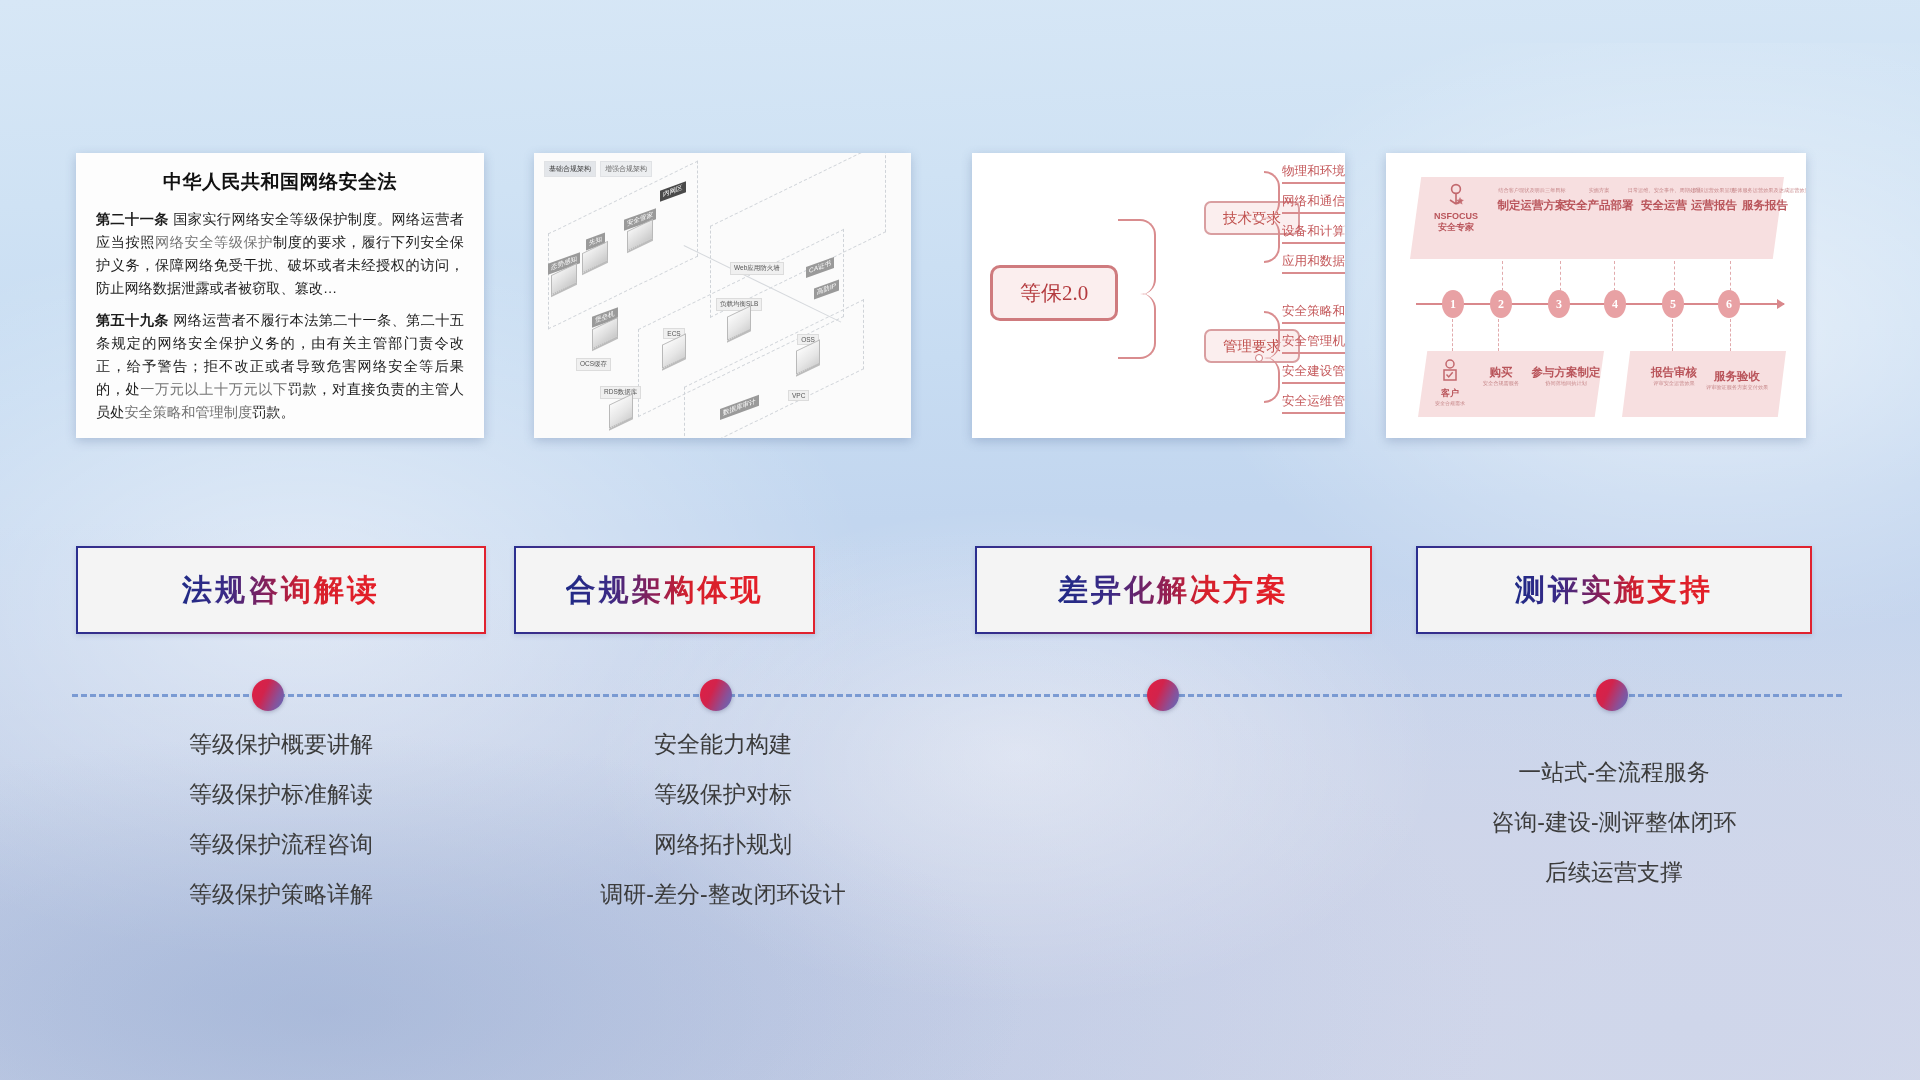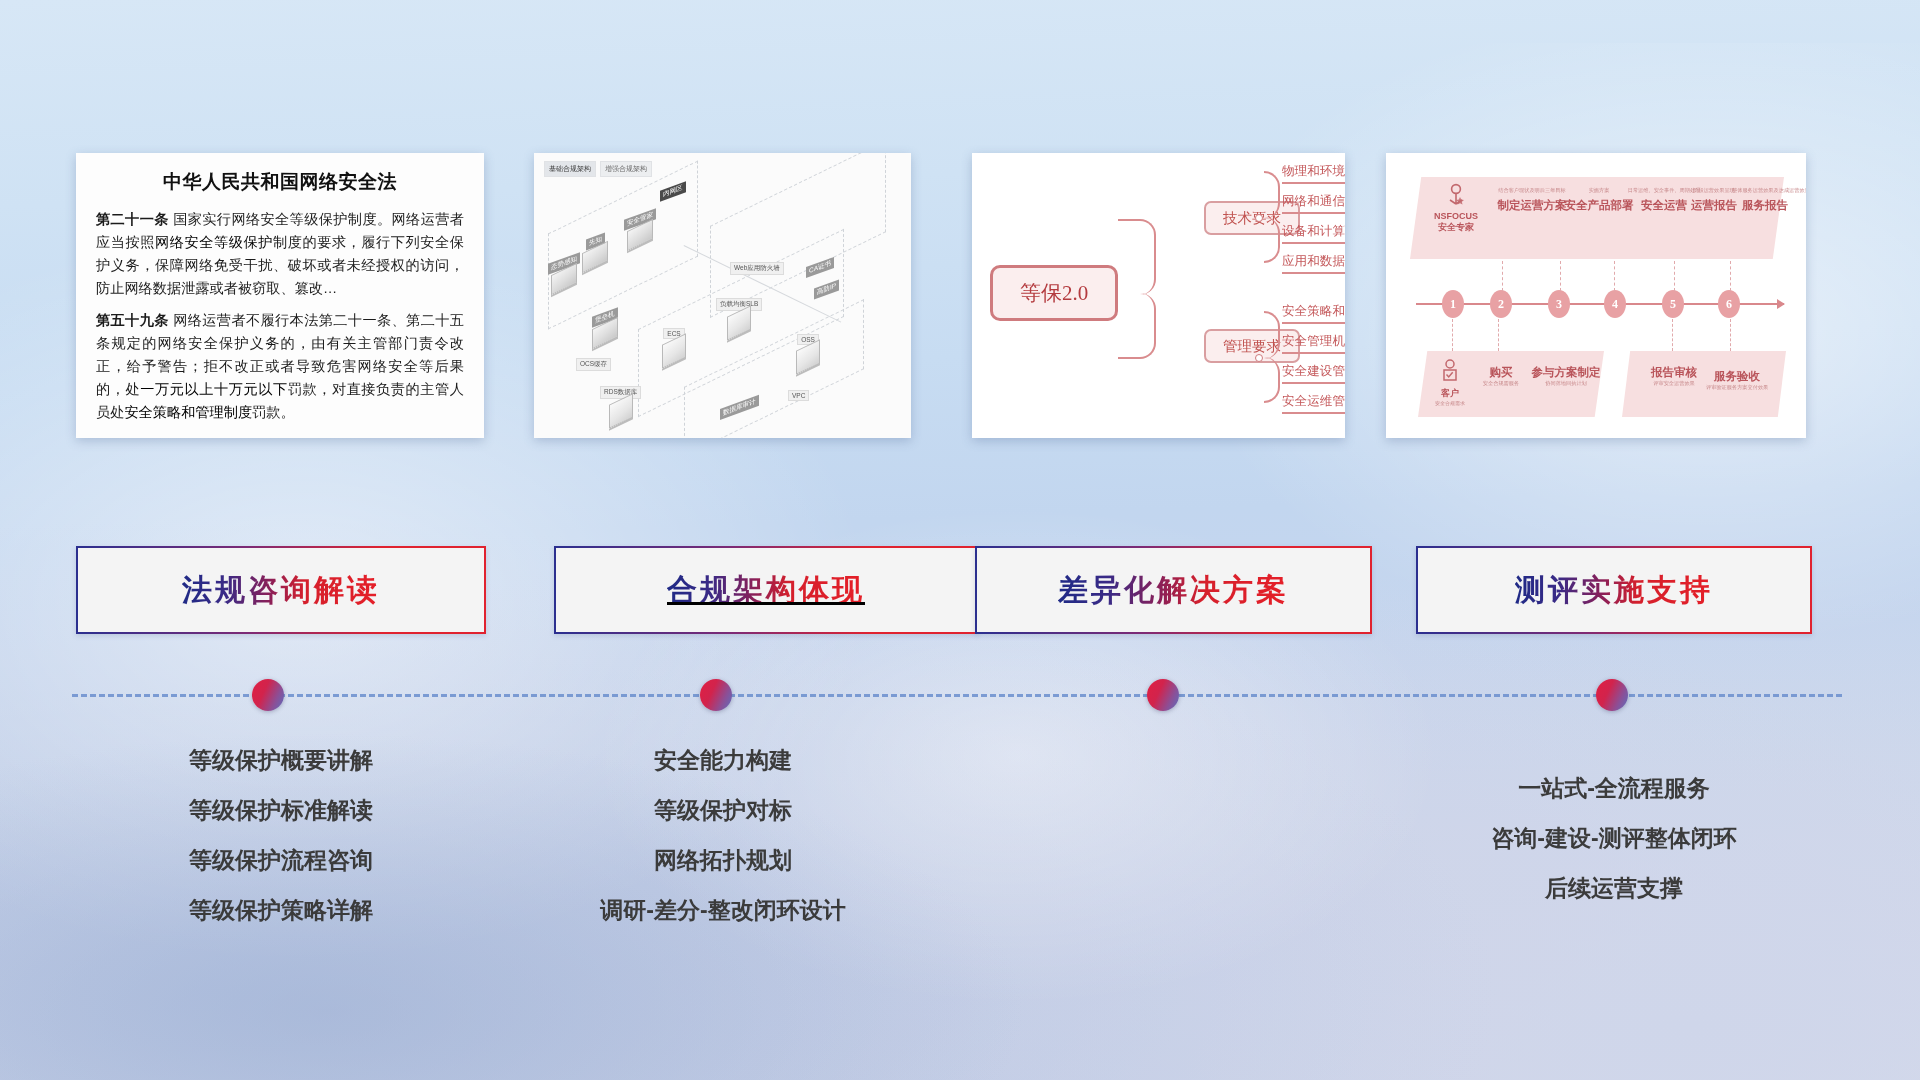--- a/index.html
+++ b/index.html
@@ -57,21 +57,21 @@
   .law { padding: 16px 20px 10px 20px; }
   .law-title {
     text-align: center; font-size: 19px; font-weight: bold; color: #111;
     letter-spacing: .5px; margin-bottom: 13px;
   }
   .law-p {
     font-size: 14.2px; line-height: 1.62; color: #1b1b1b; text-align: justify;
     margin-bottom: 9px;
   }
   .law-p b { font-weight: bold; }
-  .law-p .hl { color: #000000; }
+  .law-p .hl { color: #737373; }
 
   
   .arch { position: relative; width: 100%; height: 100%; background: #fbfbfb; }
   .arch-tabs { position: absolute; left: 10px; top: 8px; display: flex; gap: 4px; }
   .arch-tab {
     font-size: 7px; color: #6a6a6a; background: #eceef0; padding: 2px 4px;
     border: 1px solid #e0e2e5; white-space: nowrap;
   }
   .arch-tab.on { background: #e3e6ea; color: #3a3a3a; }
   .iso-zone {
@@ -181,42 +181,42 @@
     box-shadow: 0 2px 5px rgba(70,95,140,.18);
   }
   .head-box .txt {
     font-size: 30px; font-weight: bold; letter-spacing: 3px;
     background: linear-gradient(90deg, #1f2a86 0%, #3a2a86 22%, #8d1f56 45%, #d5202c 62%, #e51f28 100%);
     -webkit-background-clip: text; background-clip: text;
     -webkit-text-fill-color: transparent; color: transparent;
     font-family: "Liberation Sans", sans-serif;
   }
   .hb-1 { left: 76px;   width: 410px; }
-  .hb-2 { left: 554px;  width: 424px; text-decoration: underline; }
+  .hb-2 { left: 514px;  width: 301px; }
   .hb-3 { left: 975px;  width: 397px; }
   .hb-4 { left: 1416px; width: 396px; }
 
   
   #connector { position: absolute; left: 0; top: 650px; width: 1920px; height: 80px; }
   .dash-line {
     position: absolute; left: 72px; top: 44px; width: 1770px; height: 0;
     border-top: 3px dashed #6b8fce; opacity: .85;
   }
   .tl-dot {
     position: absolute; top: 29px; width: 32px; height: 32px; border-radius: 50%;
     background: linear-gradient(115deg, #e01f43 0%, #d2234c 38%, #8c4f96 72%, #5a6fc0 100%);
     box-shadow: 0 1px 4px rgba(60,60,100,.35);
   }
   .td-1 { left: 252px; }
   .td-2 { left: 700px; }
   .td-3 { left: 1147px; }
   .td-4 { left: 1596px; }
 
   
-  #lists { position: absolute; left: 0; top: 735px; width: 1740px; height: 230px; font-weight: bold; }
+  #lists { position: absolute; left: 0; top: 719px; width: 1740px; height: 230px; }
   .list-col { position: absolute; top: 0; text-align: center; }
   .list-col .item {
     font-size: 23px; color: #3b3b3b; line-height: 50px; white-space: nowrap;
     font-family: "Liberation Sans", sans-serif;
   }
   .lc-1 { left: 76px;   width: 410px; }
   .lc-2 { left: 534px;  width: 378px; }
   .lc-3 { left: 975px;  width: 397px; }
   .lc-4 { left: 1416px; width: 396px; top: 28px; }
 </style>

